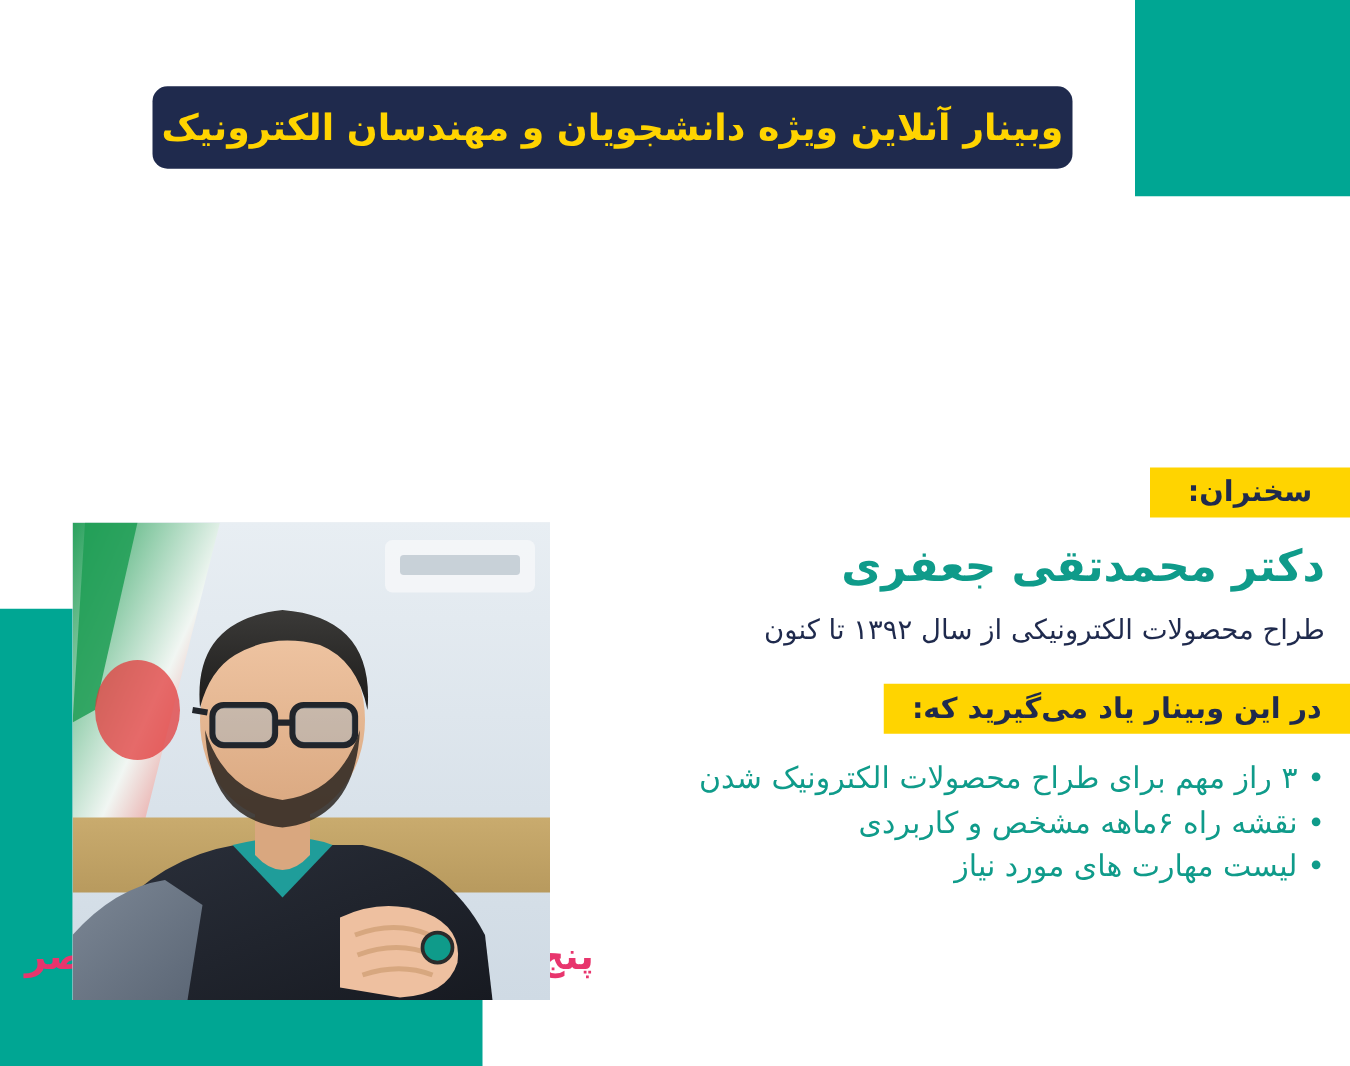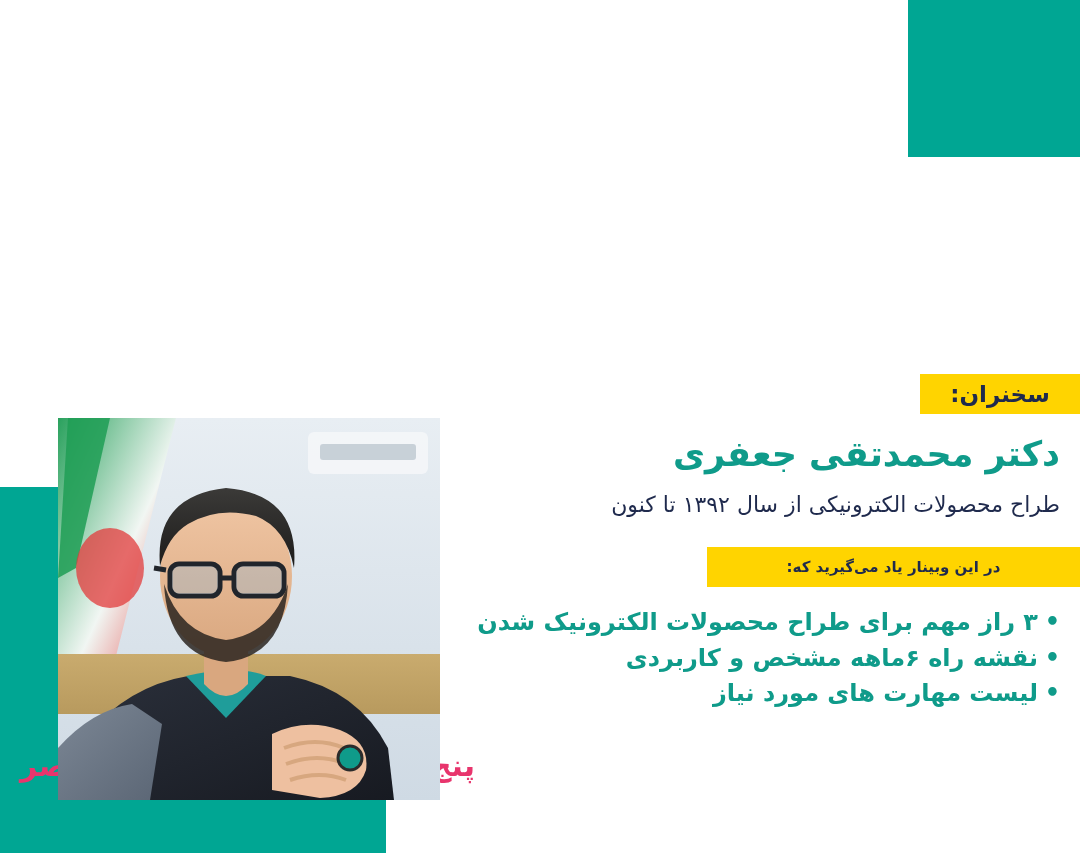--- a/index.html
+++ b/index.html
@@ -152,21 +152,21 @@
     top: 547px;
     width: 373px;
     height: 40px;
     background: #ffd400;
     display: flex;
     align-items: center;
     justify-content: center;
   }
   .learn-band-text {
     color: #1f2a4d;
-    font-size: 15px;
+    font-size: 23px;
     font-weight: bold;
     direction: rtl;
     line-height: 1;
     white-space: nowrap;
   }
 
   
   .bullets {
     position: absolute;
     right: 20px;
@@ -174,21 +174,21 @@
     width: 1040px;
     direction: rtl;
     text-align: right;
     list-style: none;
     margin: 0;
     padding: 0;
   }
   .bullets li {
     color: #0f9b8a;
     font-size: 24px;
-    font-weight: bold;
+    font-weight: normal;
     line-height: 1.48;
     white-space: nowrap;
     position: relative;
     padding-right: 22px;
   }
   .bullets li::before {
     content: "\2022";
     position: absolute;
     right: 0;
     top: 0;
@@ -230,20 +230,23 @@
 </style>
 </head>
 <body>
 
 <div class="poster">
 
   <div class="deco-top-right"></div>
   <div class="deco-left"></div>
   <div class="deco-bottom"></div>
 
+  <div class="banner">
+    <span class="banner-text">وبینار آنلاین ویژه دانشجویان و مهندسان الکترونیک</span>
+  </div>
 
 
   <div class="speaker-badge">
     <span class="speaker-badge-text">سخنران:</span>
   </div>
 
   <div class="speaker-name">دکتر محمدتقی جعفری</div>
   <div class="speaker-role">طراح محصولات الکترونیکی از سال ۱۳۹۲ تا کنون</div>
 
   <div class="learn-band">

